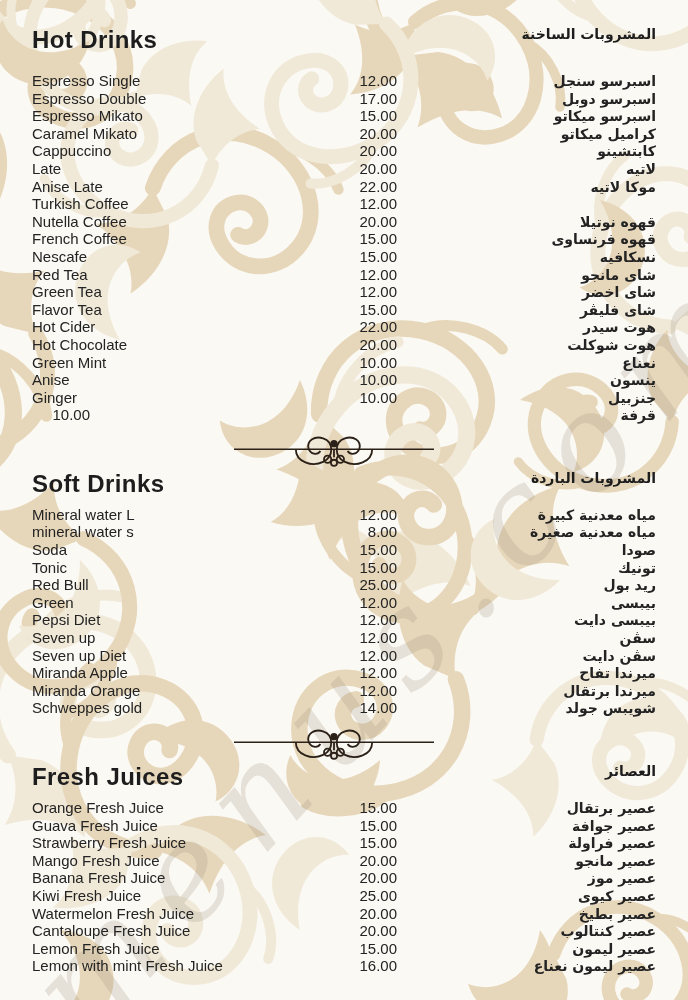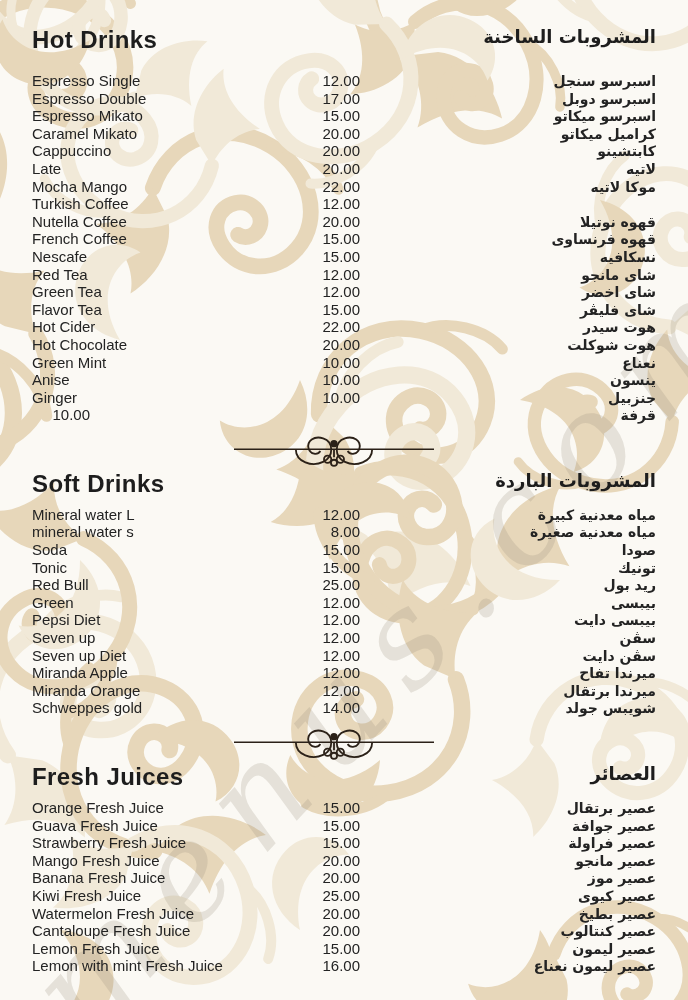--- a/index.html
+++ b/index.html
@@ -23,25 +23,25 @@
     font-family:"DejaVu Serif",serif;font-style:italic;
     font-size:132px;letter-spacing:26px;color:var(--watermark);
     white-space:nowrap;pointer-events:none;
   }
   .content{
     position:absolute;inset:0;z-index:2;
     padding:26px 32px 0 32px;box-sizing:border-box;color:var(--text);
   }
   .sec-head{display:flex;justify-content:space-between;align-items:flex-start;height:30px;}
   .sec-head .en{margin:0;font-size:24px;font-weight:bold;letter-spacing:.4px;color:#1d1d1d;}
-  .sec-head .ar{margin:0;font-size:18px;font-weight:bold;direction:rtl;
+  .sec-head .ar{margin:0;font-size:14px;font-weight:bold;direction:rtl;
     font-family:"DejaVu Sans","Liberation Sans",sans-serif;color:#1d1d1d;}
   .rows{margin-top:6px;}
   .menu-section:first-child .rows{margin-top:16px;}
-  .row{display:flex;align-items:baseline;height:17.6px;font-size:15px;line-height:17.6px;}
+  .row{display:flex;align-items:baseline;height:17.6px;font-size:15px;line-height:17.6px;gap:37px;}
   .name-en{width:270px;white-space:nowrap;overflow:hidden;}
   .price{width:58px;text-align:right;white-space:nowrap;}
   .name-ar{flex:1;text-align:right;direction:rtl;font-weight:bold;font-size:14px;
     font-family:"DejaVu Sans","Liberation Sans",sans-serif;white-space:nowrap;padding-left:34px;}
   .divider{height:38px;margin-top:8px;display:flex;justify-content:center;}
   .divider svg{transform:translateX(-10px);}
 </style>
 </head>
 <body>
 
@@ -139,21 +139,21 @@
     <span class="name-ar">كابتشينو</span>
   </div>
 
   <div class="row">
     <span class="name-en">Late</span>
     <span class="price">20.00</span>
     <span class="name-ar">لاتيه</span>
   </div>
 
   <div class="row">
-    <span class="name-en">Mocha Mango</span>
+    <span class="name-en">Anise Late</span>
     <span class="price">22.00</span>
     <span class="name-ar">موكا لاتيه</span>
   </div>
 
   <div class="row">
     <span class="name-en">Turkish Coffee</span>
     <span class="price">12.00</span>
   </div>
 
   <div class="row">

